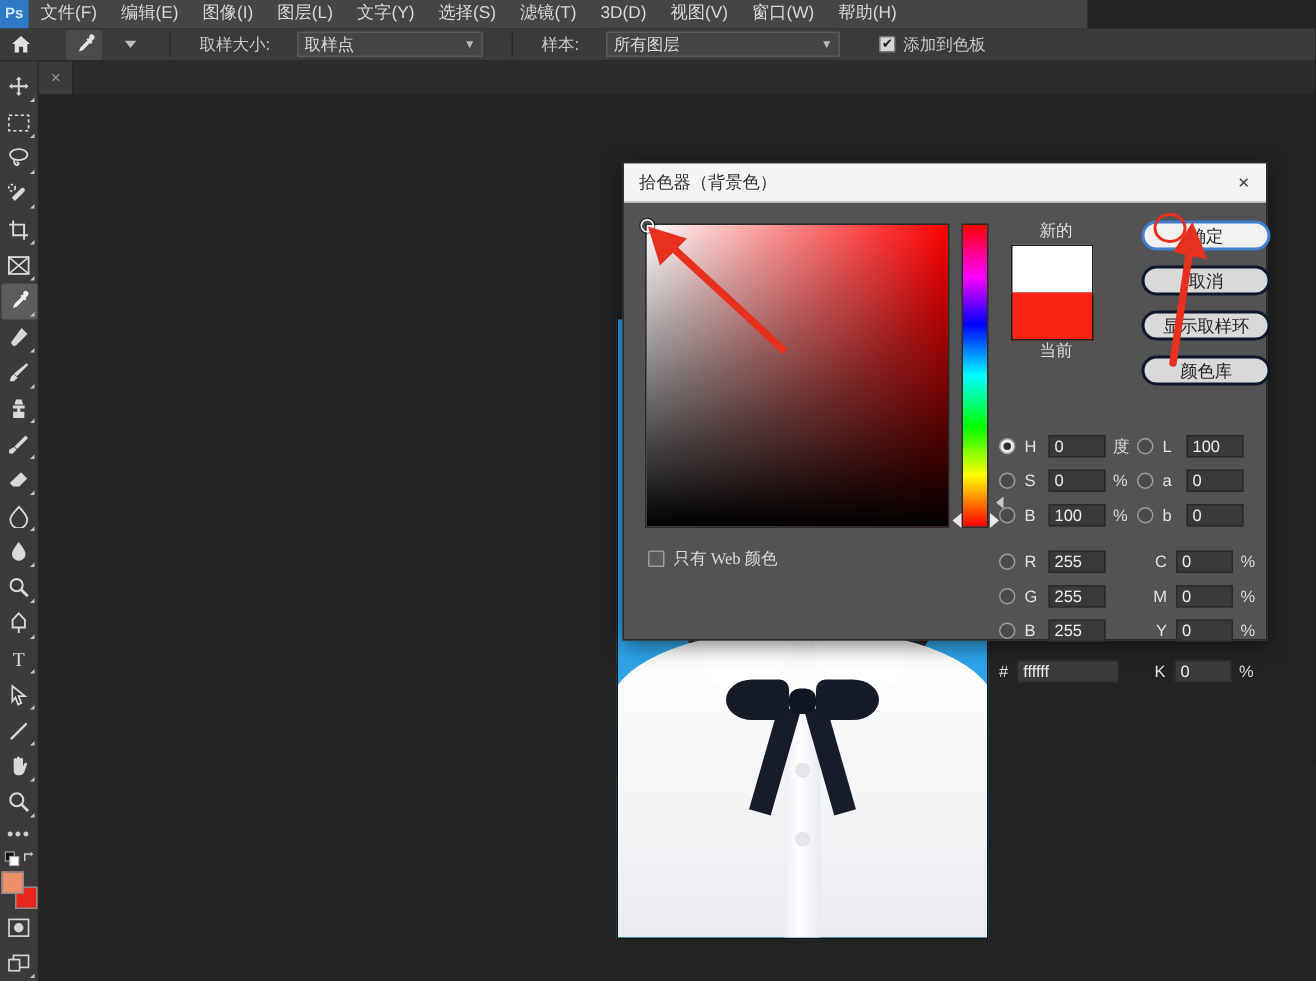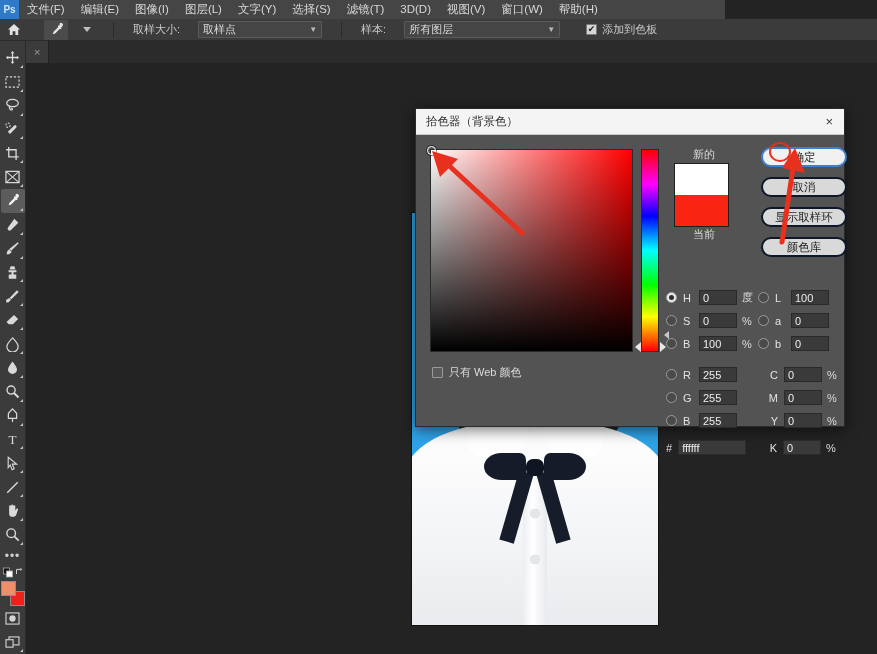--- a/index.html
+++ b/index.html
@@ -216,21 +216,21 @@
   .btns { position:absolute; left:345px; top:12px; width:72px; }
   .pbtn {
     width:86px; height:20px; margin-bottom:10px;
     background:#d9d9d9; border:2px solid #0f172a; border-radius:10px;
     color:#1f1f1f; font-size:11.5px; display:flex; align-items:center; justify-content:center;
   }
   .pbtn.primary { background:#f1f1f1; border:2px solid #3f7fd0; }
 
   .webonly {
     position:absolute; left:16px; top:230px;
-    display:flex; align-items:center; gap:6px; color:#dcdcdc; font-size:11px;
+    display:flex; align-items:center; gap:6px; color:#dcdcdc; font-size:11px;font-family:Liberation Serif, serif;
   }
   .webonly .cbox2 {
     width:11px; height:11px; border:1px solid #9a9a9a; background:#5b5b5b; border-radius:1px;
   }
 
   
   .fields { position:absolute; left:250px; top:152px; width:176px; }
   .frow { display:flex; align-items:center; height:21px; margin-bottom:2px; }
   .radio {
     width:11px; height:11px; border-radius:50%; border:1px solid #9b9b9b;

